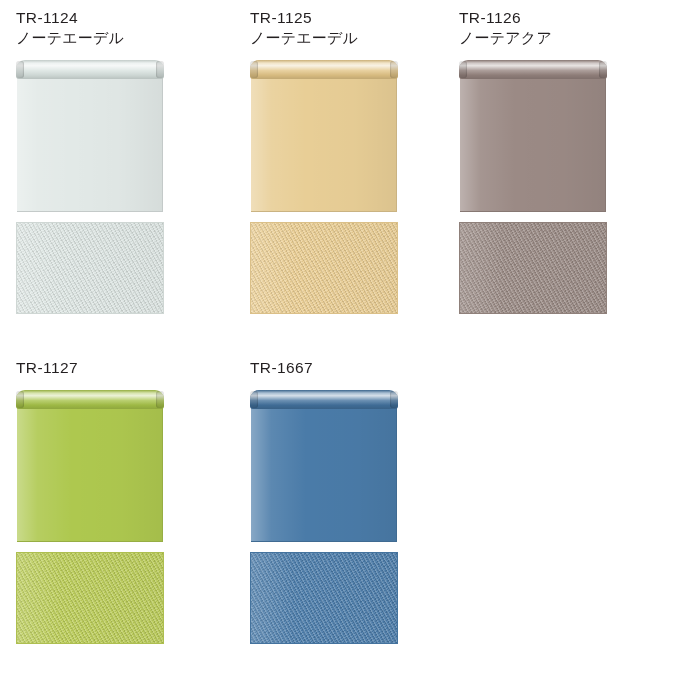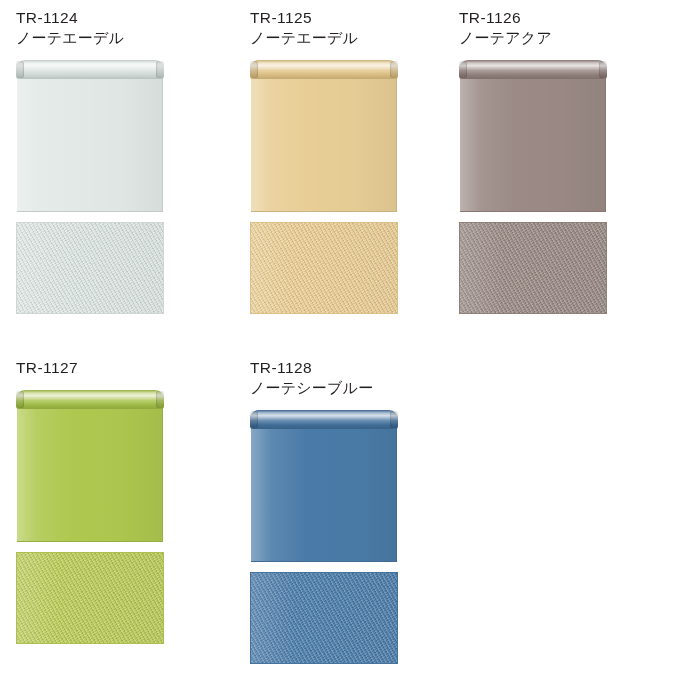--- a/index.html
+++ b/index.html
@@ -224,22 +224,21 @@
           <div class="blind-roller" style="background-color: rgb(166, 194, 72);"></div>
           <div class="roller-cap left"></div>
           <div class="roller-cap right"></div>
         </div>
         <div class="fabric-swatch" style="background-color: rgb(188, 206, 87);">
           <div class="weave"></div>
           <div class="sheen"></div>
         </div>
       </div>
       <div class="product-cell col-1">
-        <div class="product-code">TR-1128</div>
-        <div class="product-name">ノーテシーブルー</div>
+        <div class="product-code">TR-1667</div>
         <div class="blind-figure">
           <div class="blind-sheet" style="background-color: rgb(74, 123, 168);"></div>
           <div class="blind-roller" style="background-color: rgb(66, 113, 157);"></div>
           <div class="roller-cap left"></div>
           <div class="roller-cap right"></div>
         </div>
         <div class="fabric-swatch" style="background-color: rgb(74, 124, 171);">
           <div class="weave"></div>
           <div class="sheen"></div>
         </div>

